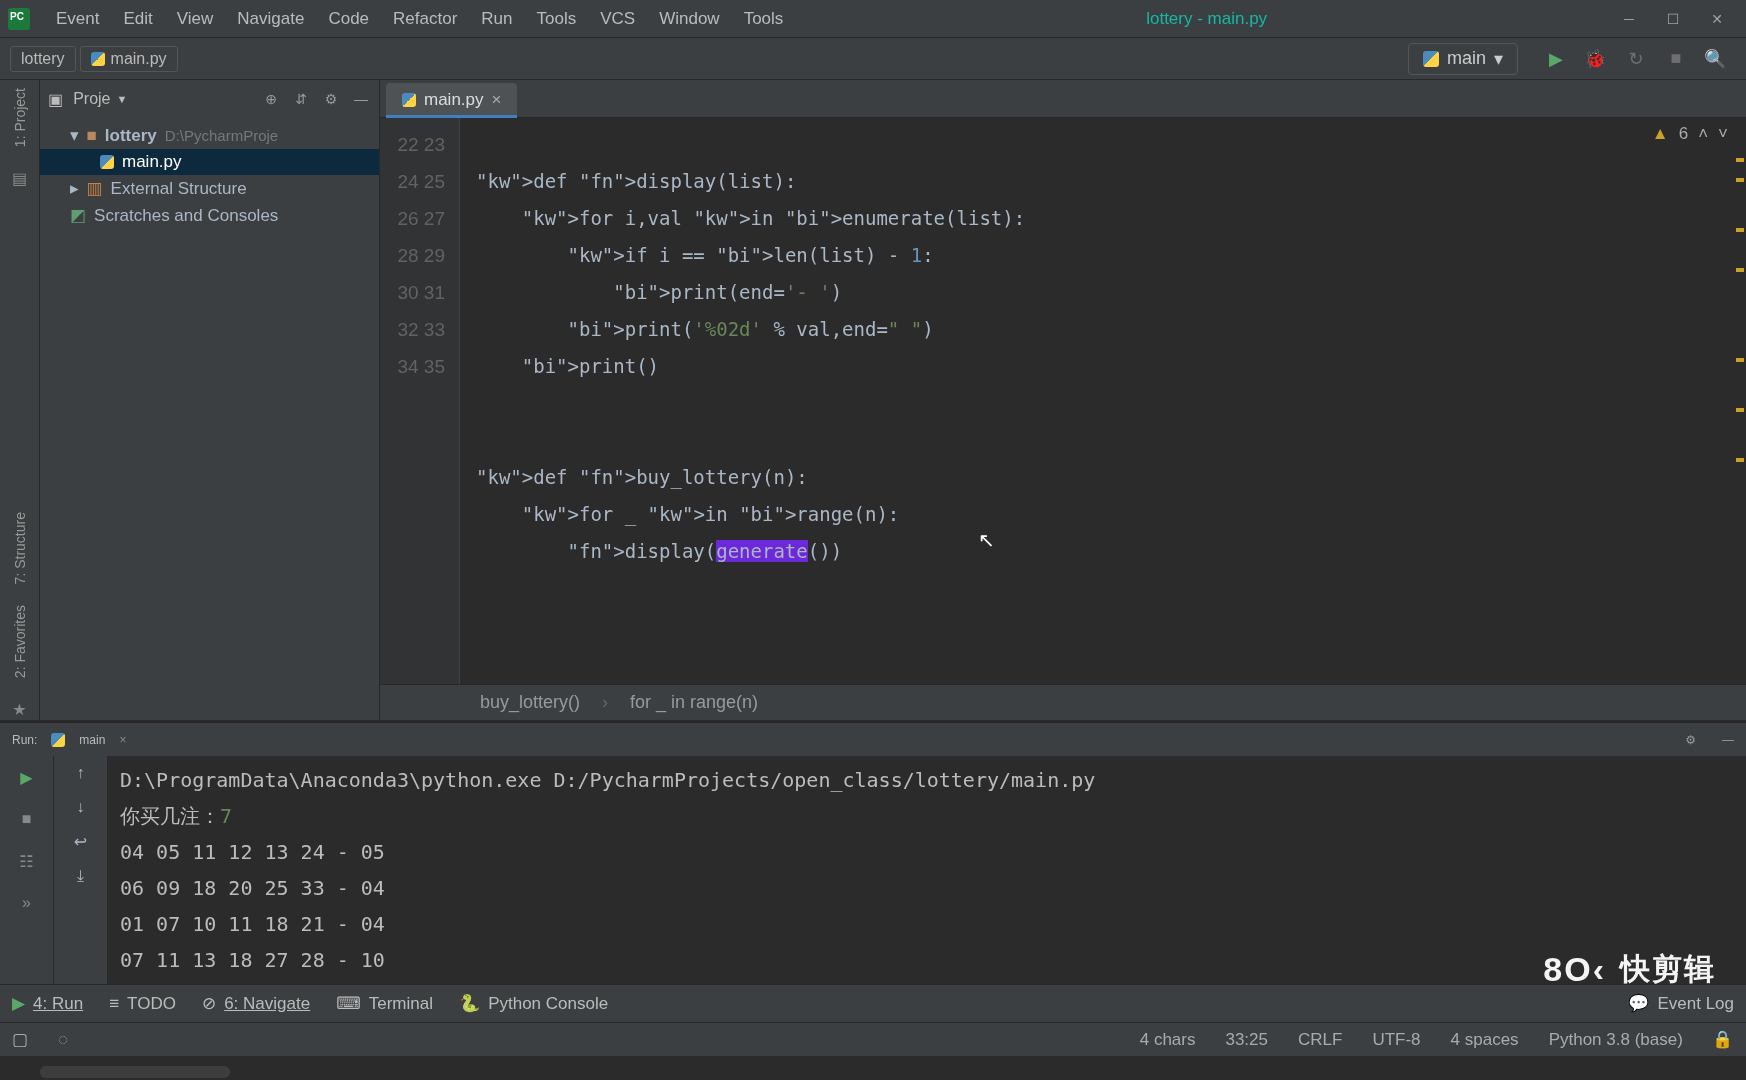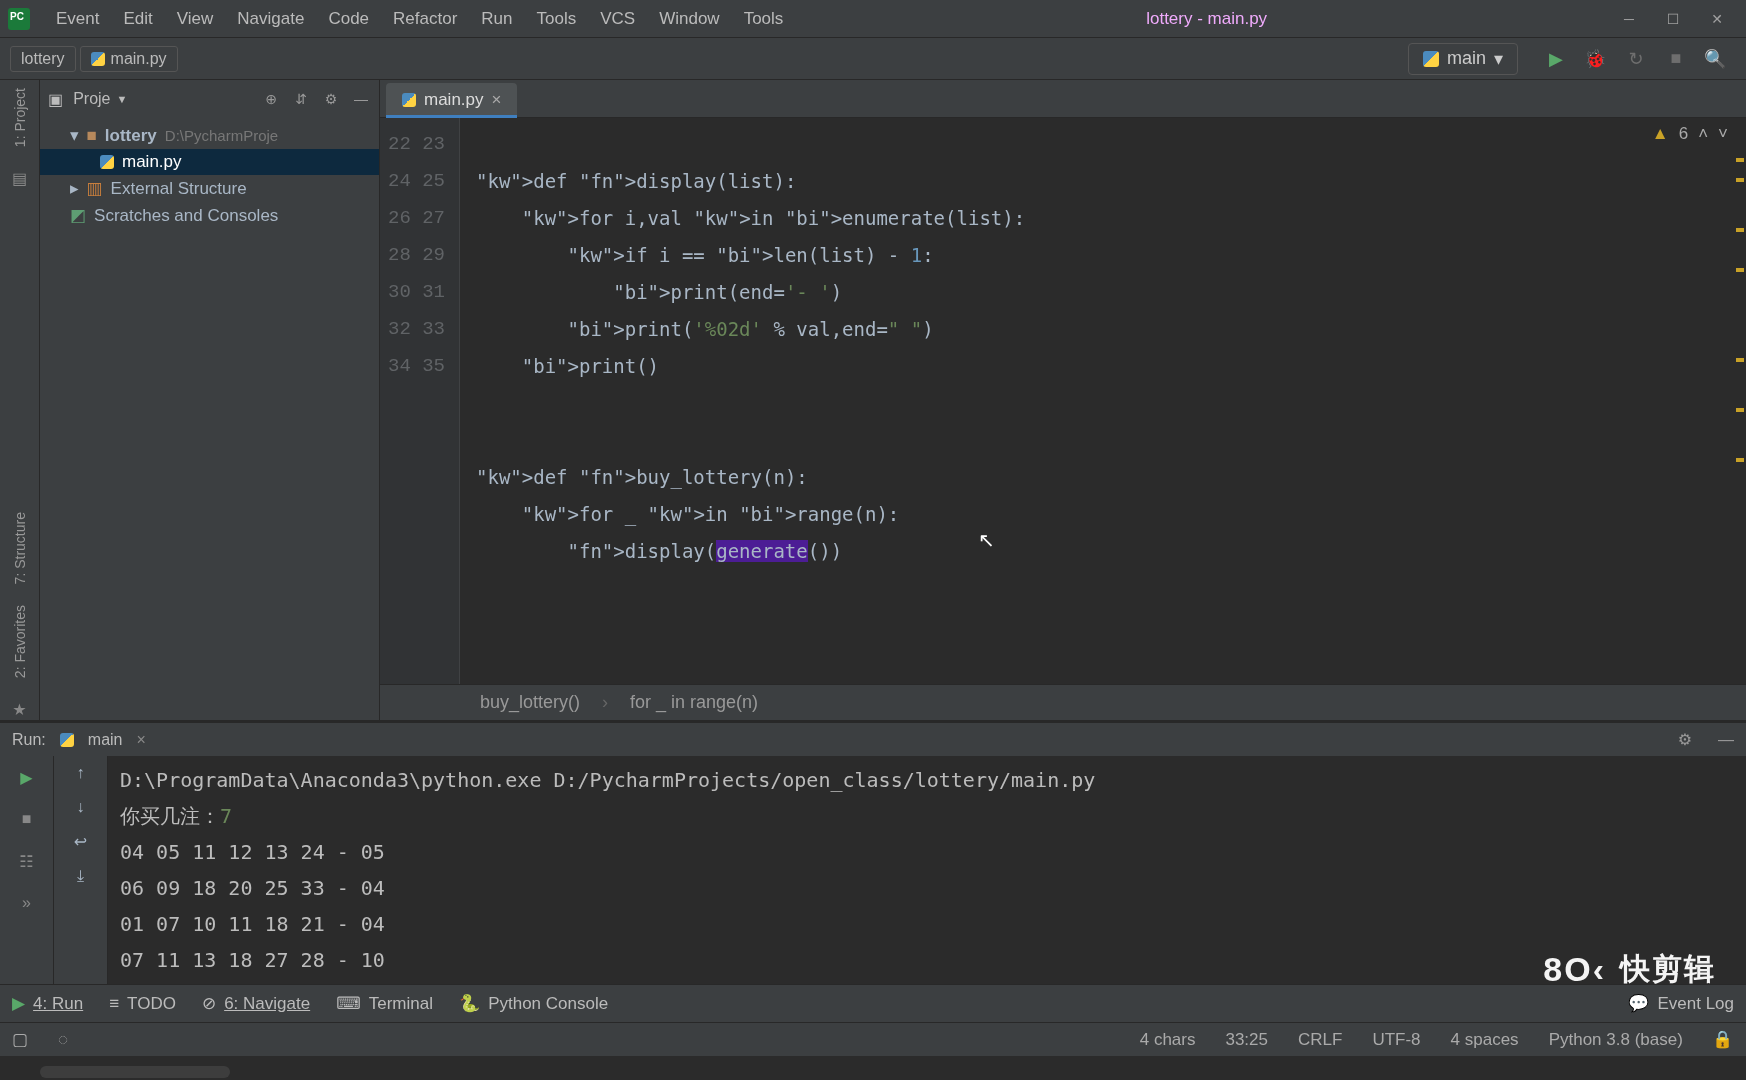--- a/index.html
+++ b/index.html
@@ -3,21 +3,21 @@
 <meta charset="utf-8">
 <style>
 * { margin: 0; padding: 0; box-sizing: border-box; }
 html, body { width: 1746px; height: 1080px; font-family: "Segoe UI", Arial, sans-serif; background: #2b2b2b; color: #a9b7c6; overflow: hidden; }
 
 
 .titlebar { height: 38px; background: #3c3f41; display: flex; align-items: center; padding: 0 8px; border-bottom: 1px solid #282828; }
 .titlebar .app-icon { width: 22px; height: 22px; background: #1b7a3a; border-radius: 3px; margin-right: 14px; position: relative; }
 .titlebar .app-icon::after { content: "PC"; position: absolute; left: 2px; top: 3px; font-size: 10px; font-weight: bold; color: #fff; }
 .menu-item { padding: 4px 12px; color: #bbb; font-size: 17px; cursor: pointer; }
-.title-text { flex: 1; text-align: center; color: #f0abfc; font-size: 17px; }
+.title-text { flex: 1; text-align: center; color: #14b8a6; font-size: 17px; }
 .win-controls { display: flex; gap: 22px; padding-right: 10px; }
 .win-btn { width: 22px; height: 22px; color: #a0a0a0; display: flex; align-items: center; justify-content: center; cursor: pointer; font-size: 14px; }
 
 
 .toolbar-row { height: 42px; background: #3c3f41; display: flex; align-items: center; padding: 0 10px; border-bottom: 1px solid #282828; }
 .crumb { padding: 3px 10px; border: 1px solid #555; background: #3c3f41; border-radius: 3px; color: #bbb; font-size: 16px; margin-right: 4px; display: flex; align-items: center; gap: 6px; }
 .crumb .py-ico { width: 14px; height: 14px; background: linear-gradient(135deg,#4b8bbe 50%,#ffd343 50%); border-radius: 3px; }
 .tool-spacer { flex: 1; }
 .run-config { border: 1px solid #555; border-radius: 4px; padding: 4px 14px; display: flex; align-items: center; gap: 8px; color: #ccc; font-size: 18px; margin-right: 18px; }
 .run-config .py-ico { width: 16px; height: 16px; background: linear-gradient(135deg,#4b8bbe 50%,#ffd343 50%); border-radius: 3px; }
@@ -49,37 +49,37 @@
 .scratch-ico { color: #5e9e73; }
 .tree-muted { color: #777; font-size: 15px; }
 
 
 .editor-area { flex: 1; background: #2b2b2b; display: flex; flex-direction: column; }
 .editor-tabs { height: 38px; background: #3c3f41; display: flex; align-items: flex-end; padding-left: 6px; border-bottom: 1px solid #282828; }
 .etab { background: #4e5254; padding: 7px 16px; border-top-left-radius: 4px; border-top-right-radius: 4px; display: flex; align-items: center; gap: 8px; color: #ddd; font-size: 17px; position: relative; }
 .etab::after { content: ""; position: absolute; left: 0; right: 0; bottom: -1px; height: 3px; background: #3f7fbf; }
 .etab .close-x { color: #aaa; cursor: pointer; }
 .editor-body { flex: 1; display: flex; position: relative; overflow: hidden; }
-.gutter { width: 80px; background: #313335; color: #606366; font-family: Liberation Mono, monospace; font-size: 19px; text-align: right; padding: 8px 14px 8px 8px; line-height: 37px; border-right: 1px solid #404244; }
+.gutter { width: 80px; background: #313335; color: #606366; font-family: Liberation Sans, sans-serif; font-size: 19px; text-align: right; padding: 8px 14px 8px 8px; line-height: 37px; border-right: 1px solid #404244; }
 .code { flex: 1; font-family: "Consolas", monospace; font-size: 19px; white-space: pre; line-height: 37px; padding: 8px 8px 8px 16px; }
 .str { color: #6a8759; }
 .num { color: #6897bb; }
-.sel-word { background: #4c1d95; color: #a9b7c6; }
+.sel-word { background: #6d28d9; color: #a9b7c6; }
 .inspections { position: absolute; top: 6px; right: 18px; display: flex; align-items: center; gap: 10px; color: #aaa; font-size: 17px; }
 .warn-tri { color: #c9a227; }
 .err-strip { position: absolute; right: 0; top: 0; bottom: 0; width: 14px; }
 .err-mark { position: absolute; right: 2px; width: 8px; height: 4px; background: #c9a227; }
 .breadcrumb-bar { height: 36px; background: #3c3f41; display: flex; align-items: center; padding-left: 100px; gap: 22px; color: #999; font-size: 18px; border-top: 1px solid #282828; }
 .bc-sep { color: #666; }
 .cursor-img { position: absolute; left: 978px; top: 528px; color: #fff; font-size: 20px; }
 .hscroll { position: absolute; left: 40px; bottom: 2px; height: 12px; width: 190px; background: #5a5a5a; border-radius: 6px; opacity: 0.4; }
 
 
 .run-panel { height: 264px; background: #2b2b2b; display: flex; flex-direction: column; border-top: 3px solid #282828; }
-.run-header { height: 36px; background: #3c3f41; display: flex; align-items: center; padding: 0 12px; gap: 14px; color: #bbb; font-size: 16px; }
+.run-header { height: 36px; background: #3c3f41; display: flex; align-items: center; padding: 0 12px; gap: 14px; color: #bbb; font-size: 12px; }
 .run-header .gearr { margin-left: auto; color: #999; cursor: pointer; }
 .run-body { flex: 1; display: flex; }
 .run-sidebar { width: 54px; background: #3c3f41; border-right: 1px solid #282828; display: flex; flex-direction: column; align-items: center; padding-top: 8px; gap: 16px; }
 .run-sidebar .rb { width: 26px; height: 26px; color: #888; display: flex; align-items: center; justify-content: center; cursor: pointer; font-size: 16px; }
 .run-sidebar .rb.play { color: #59a869; }
 .run-sidebar2 { width: 54px; background: #3c3f41; border-right: 1px solid #282828; display: flex; flex-direction: column; align-items: center; padding-top: 8px; gap: 16px; }
 .console { flex: 1; font-family: "Consolas", monospace; font-size: 20px; white-space: pre; padding: 6px 12px; color: #bcbcbc; line-height: 36px; }
 .console .in-val { color: #6a8759; }
 
 

